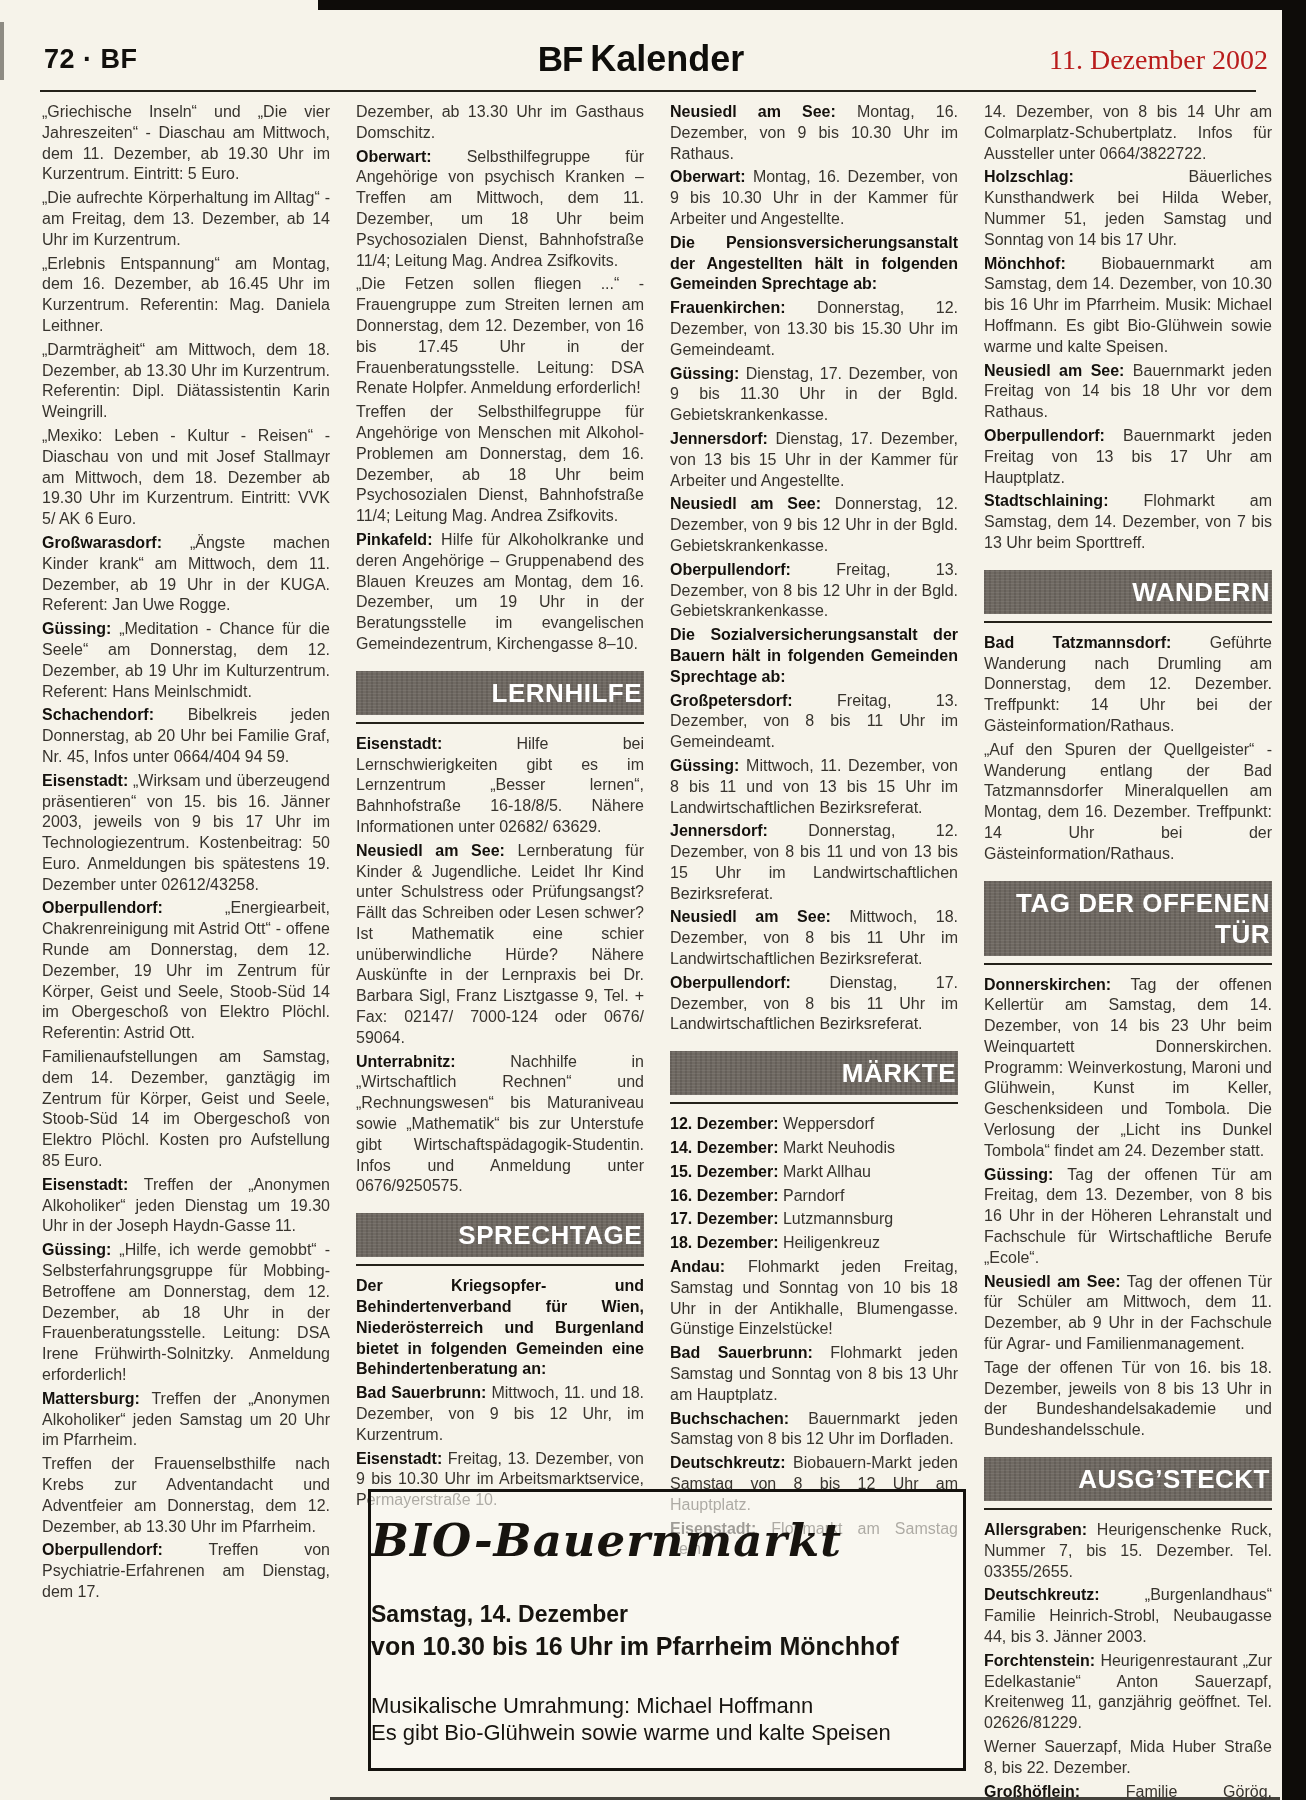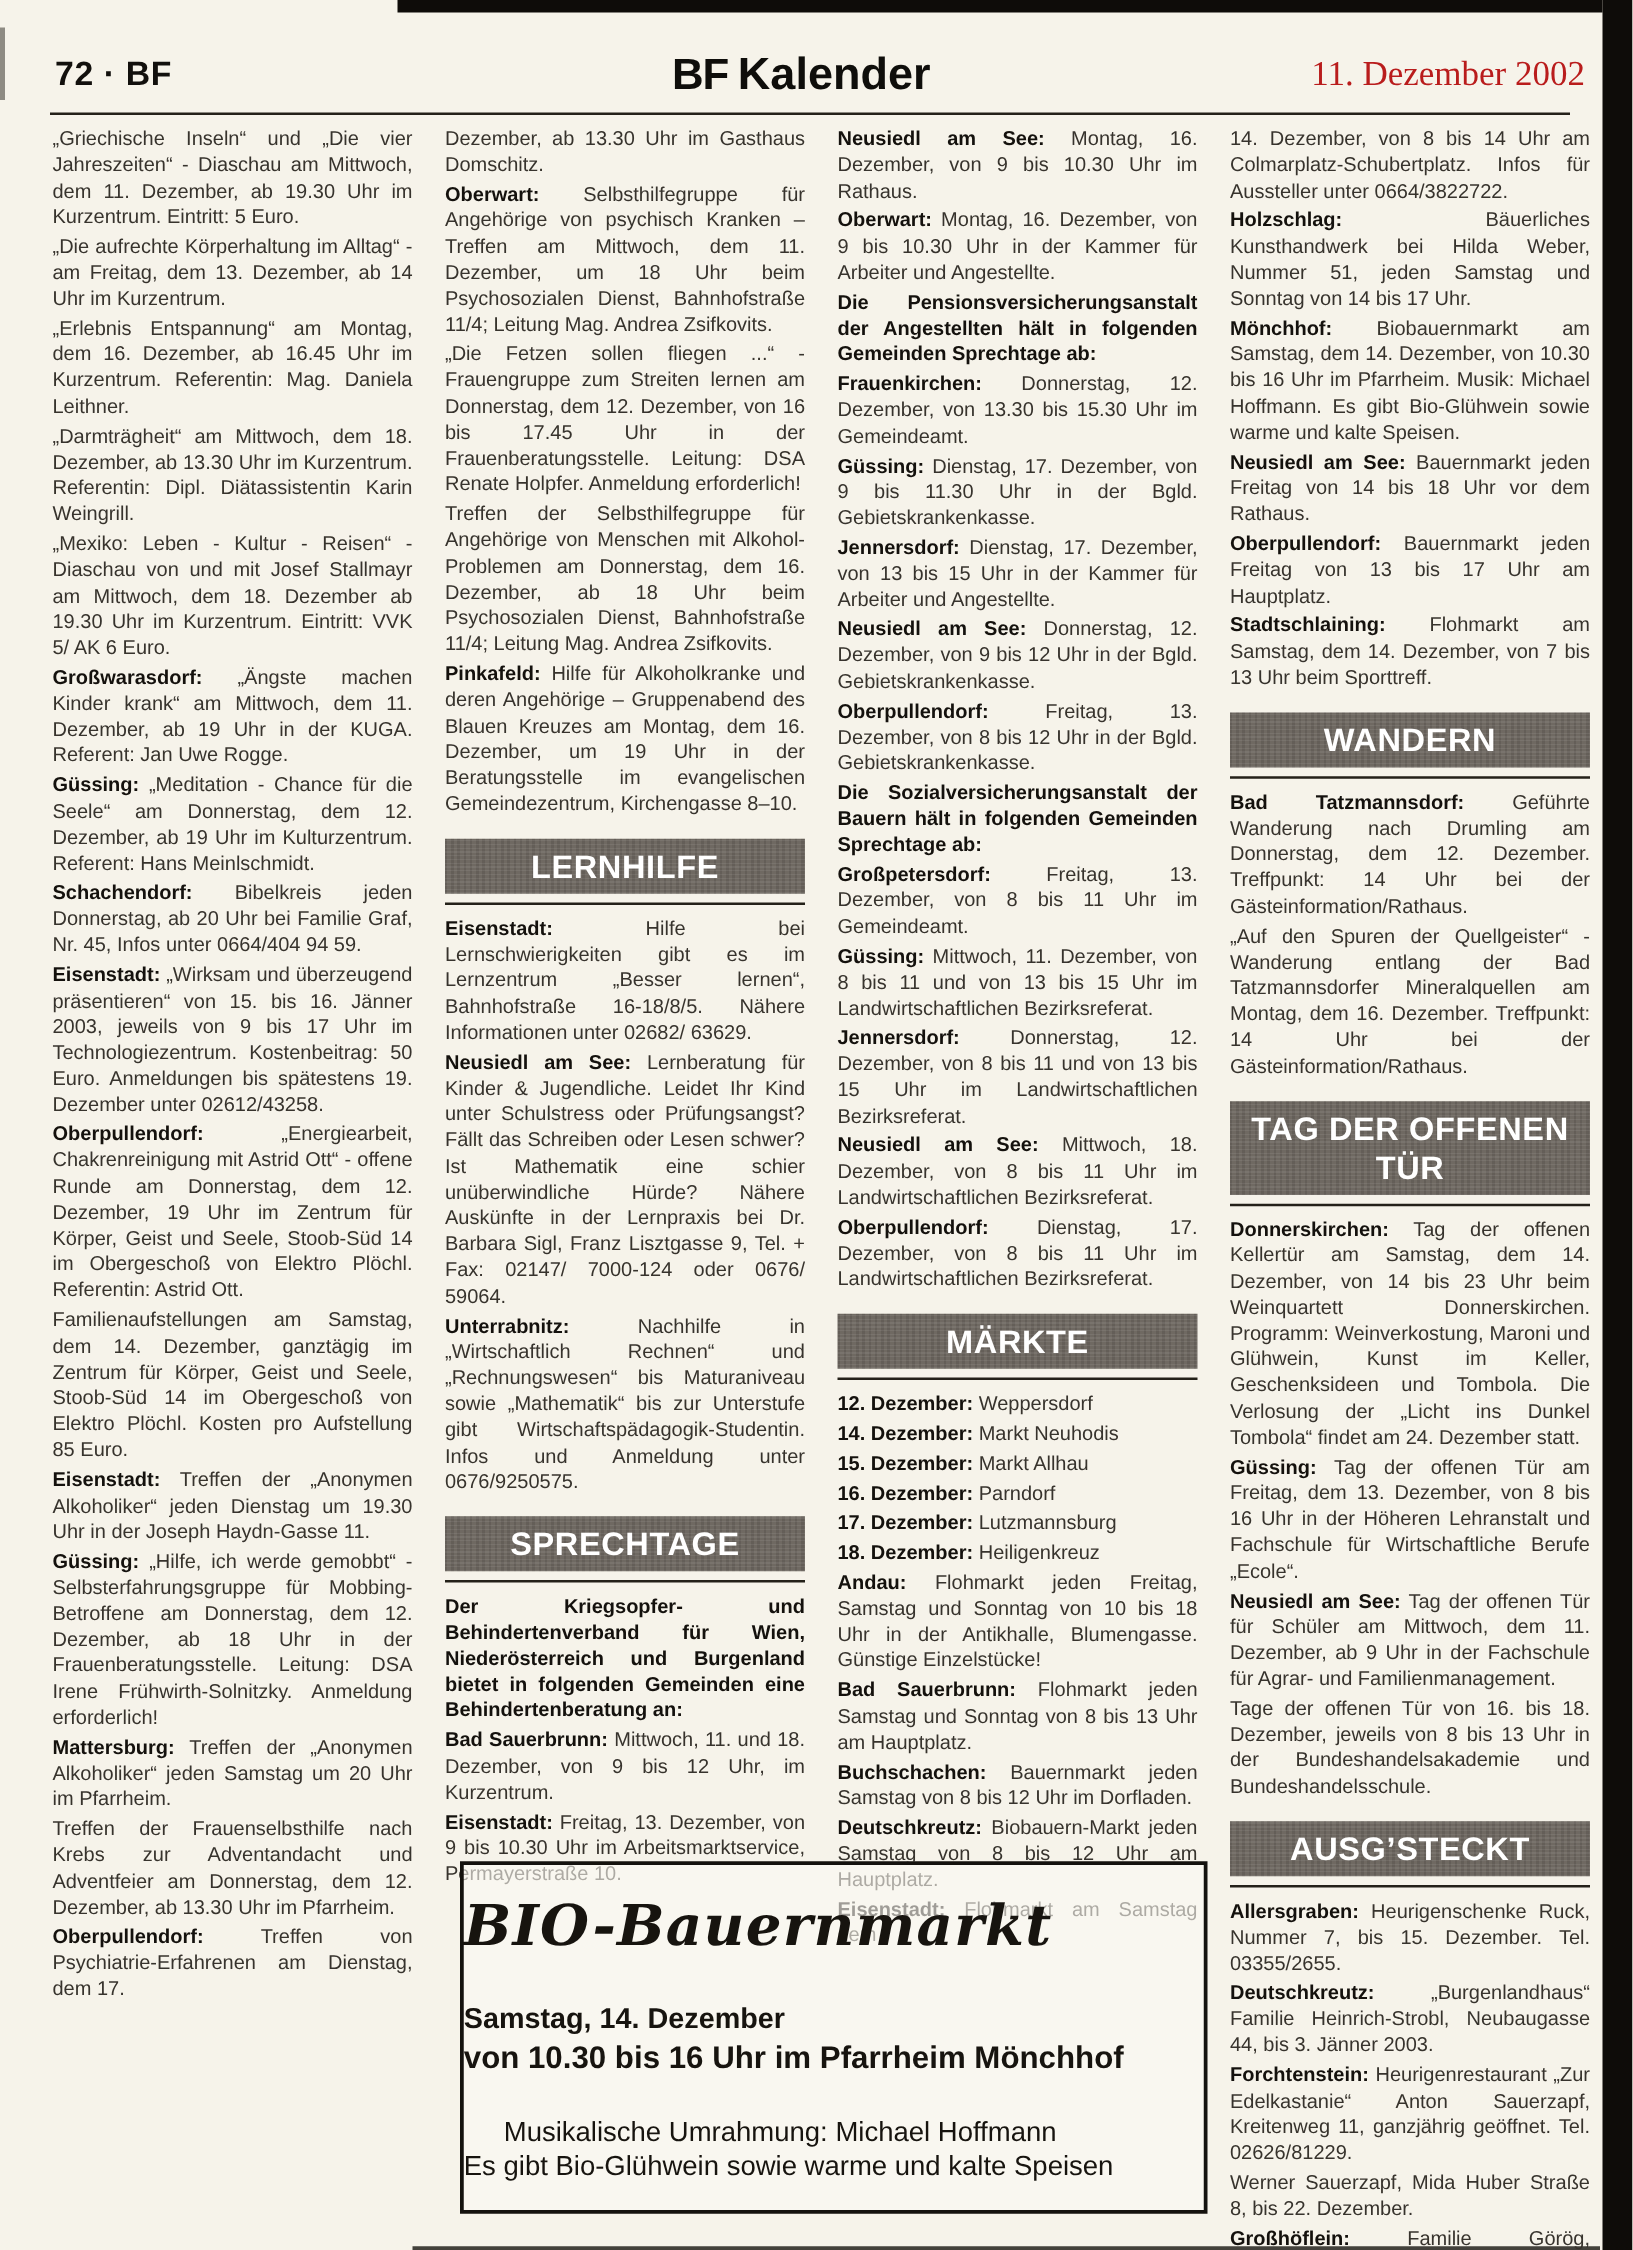--- a/index.html
+++ b/index.html
@@ -38,34 +38,34 @@
   .entry strong{color:#14110d;}
   .entry.bold{font-weight:bold;color:#14110d;}
   .section{margin:16px 0 10px;}
   .banner{
     background-color:var(--banner-bg);
     background-image:
       repeating-linear-gradient(0deg, rgba(255,255,255,.07) 0 1px, transparent 1px 3px),
       repeating-linear-gradient(90deg, rgba(0,0,0,.10) 0 2px, transparent 2px 5px);
     color:var(--banner-text);
     font-weight:800;font-size:26px;letter-spacing:.5px;
-    text-align:center;padding:7px 2px 6px;
+    text-align:right;padding:7px 2px 6px;
   }
   .section-rule{height:0;border-top:2.5px solid var(--rule);margin-top:7px;}
 
   
   .ad-box{
     position:absolute;left:368px;top:1489px;width:592px;height:276px;
     border:3.5px solid #14120e;background:rgba(252,250,243,.6);
     text-align:left;color:#17140f;
   }
   .ad-title{font-family:"DejaVu Serif","Liberation Serif",serif;font-style:italic;font-weight:bold;font-size:45px;margin-top:22px;letter-spacing:1px;}
   .ad-line1{font-size:23px;font-weight:bold;margin-top:34px;}
   .ad-line2{font-size:25px;font-weight:bold;margin-top:4px;}
-  .ad-line3{font-size:22px;margin-top:32px;padding-left:32px;}
+  .ad-line3{font-size:22px;margin-top:32px;}
   .ad-line4{font-size:22px;margin-top:1px;}
 </style>
 </head>
 <body>
 
 <div class="strip-top"></div>
 <div class="strip-right"></div>
 <div class="strip-bottom"></div>
 <div class="mark-topleft"></div>
 

